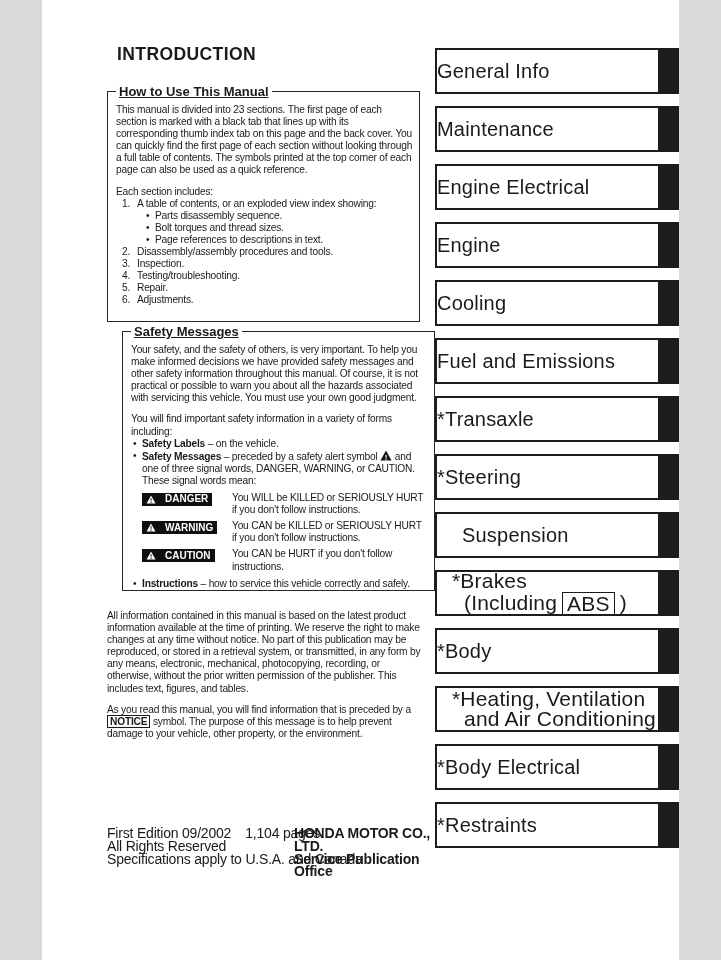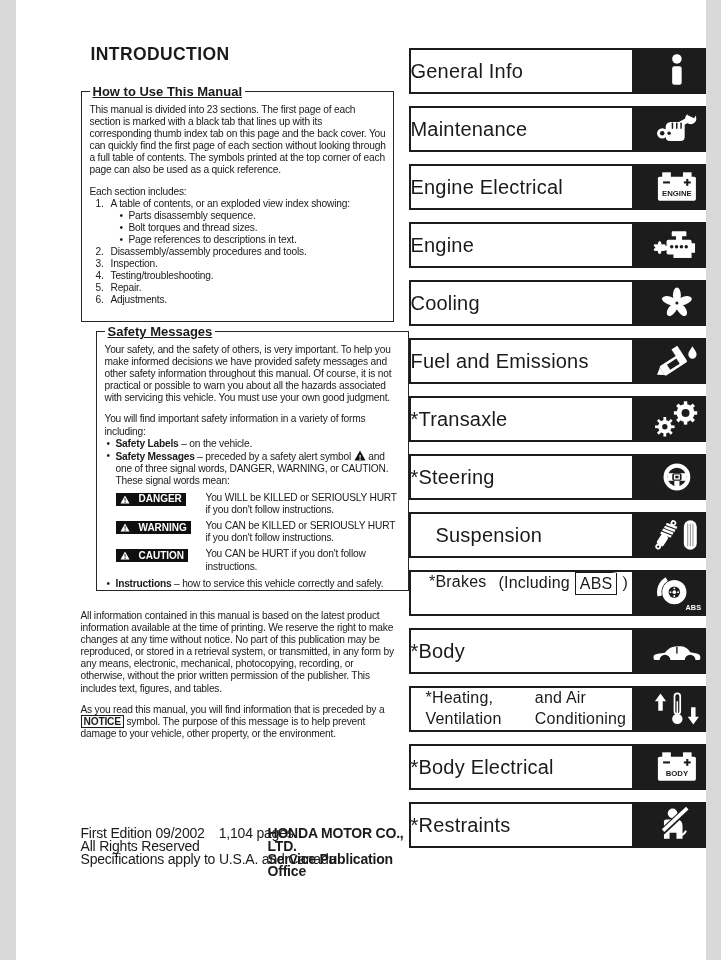--- a/index.html
+++ b/index.html
@@ -1,17 +1,17 @@
 <!DOCTYPE html>
 <html><head>
 <meta charset="utf-8">
 <style>
   html,body{margin:0;padding:0;background:#d9d9d9;}
   .page{
-    position:relative;width:690px;height:960px;margin:0 auto;background:#ffffff;
+    position:relative;width:637px;height:960px;margin:0 auto;background:#ffffff;
     font-family:"Liberation Sans", sans-serif;color:#1a1a1a;overflow:hidden;
   }
   
   .intro-title{position:absolute;left:75px;top:44px;font-size:17.5px;font-weight:bold;letter-spacing:.4px;}
   fieldset.panel{
     position:absolute;left:65px;width:313px;margin:0;border:1.8px solid #262626;
     padding:5px 6px 5px 8px;box-sizing:border-box;background:#fff;
   }
   fieldset.panel legend{font-weight:bold;font-size:13px;padding:0 3px;margin-left:0;text-decoration:underline;}
   #panel-howto{top:84px;height:238px;}
@@ -39,21 +39,21 @@
   .notice-box{border:1.2px solid #1a1a1a;padding:0 2px;font-weight:bold;}
   #legal{position:absolute;left:65px;top:610px;width:318px;}
   #edition{position:absolute;left:65px;top:779px;width:318px;font-size:14px;line-height:12.8px;letter-spacing:-.2px;margin-top:48px;}
   #edition .l1b{margin-left:14px;}
   .publisher{position:absolute;left:187px;top:0;font-weight:bold;width:140px;}
   #srs-note{position:absolute;left:157px;top:821px;font-size:10.2px;line-height:12.6px;font-weight:bold;letter-spacing:-.2px;}
   
   #tabs{position:absolute;left:393px;top:48px;width:316px;display:flex;flex-direction:column;gap:12px;}
   .tab{height:46px;box-sizing:border-box;border:2px solid #1c1c1c;background:#fff;display:flex;align-items:stretch;}
   .tab-label{flex:1;display:flex;align-items:center;font-size:20px;letter-spacing:.2px;overflow:hidden;}
-  .tab-label.two{flex-direction:row;align-items:flex-start;justify-content:center;font-size:16px;line-height:20.5px;padding-left:15px;border-radius:21px;}
+  .tab-label.two{flex-direction:column;align-items:flex-start;justify-content:center;font-size:21px;line-height:20.5px;padding-left:15px;}
   .tab-label.two .l2{padding-left:12px;display:inline-flex;align-items:center;}
   .tab-label.indent{padding-left:25px;}
   .inline-box{border:1.8px solid #1a1a1a;padding:0 4px;margin:0 5px 0 5px;display:inline-block;line-height:21px;}
   .tab-icon{width:91px;flex:none;background:#1c1c1c;display:flex;align-items:center;justify-content:center;overflow:hidden;}
   .tab-icon svg{display:block;}
   .specs-text{color:#fff;font-weight:bold;font-size:29px;letter-spacing:.5px;line-height:1;transform:translateY(-1px);}
 </style>
 </head>
 <body>
 

